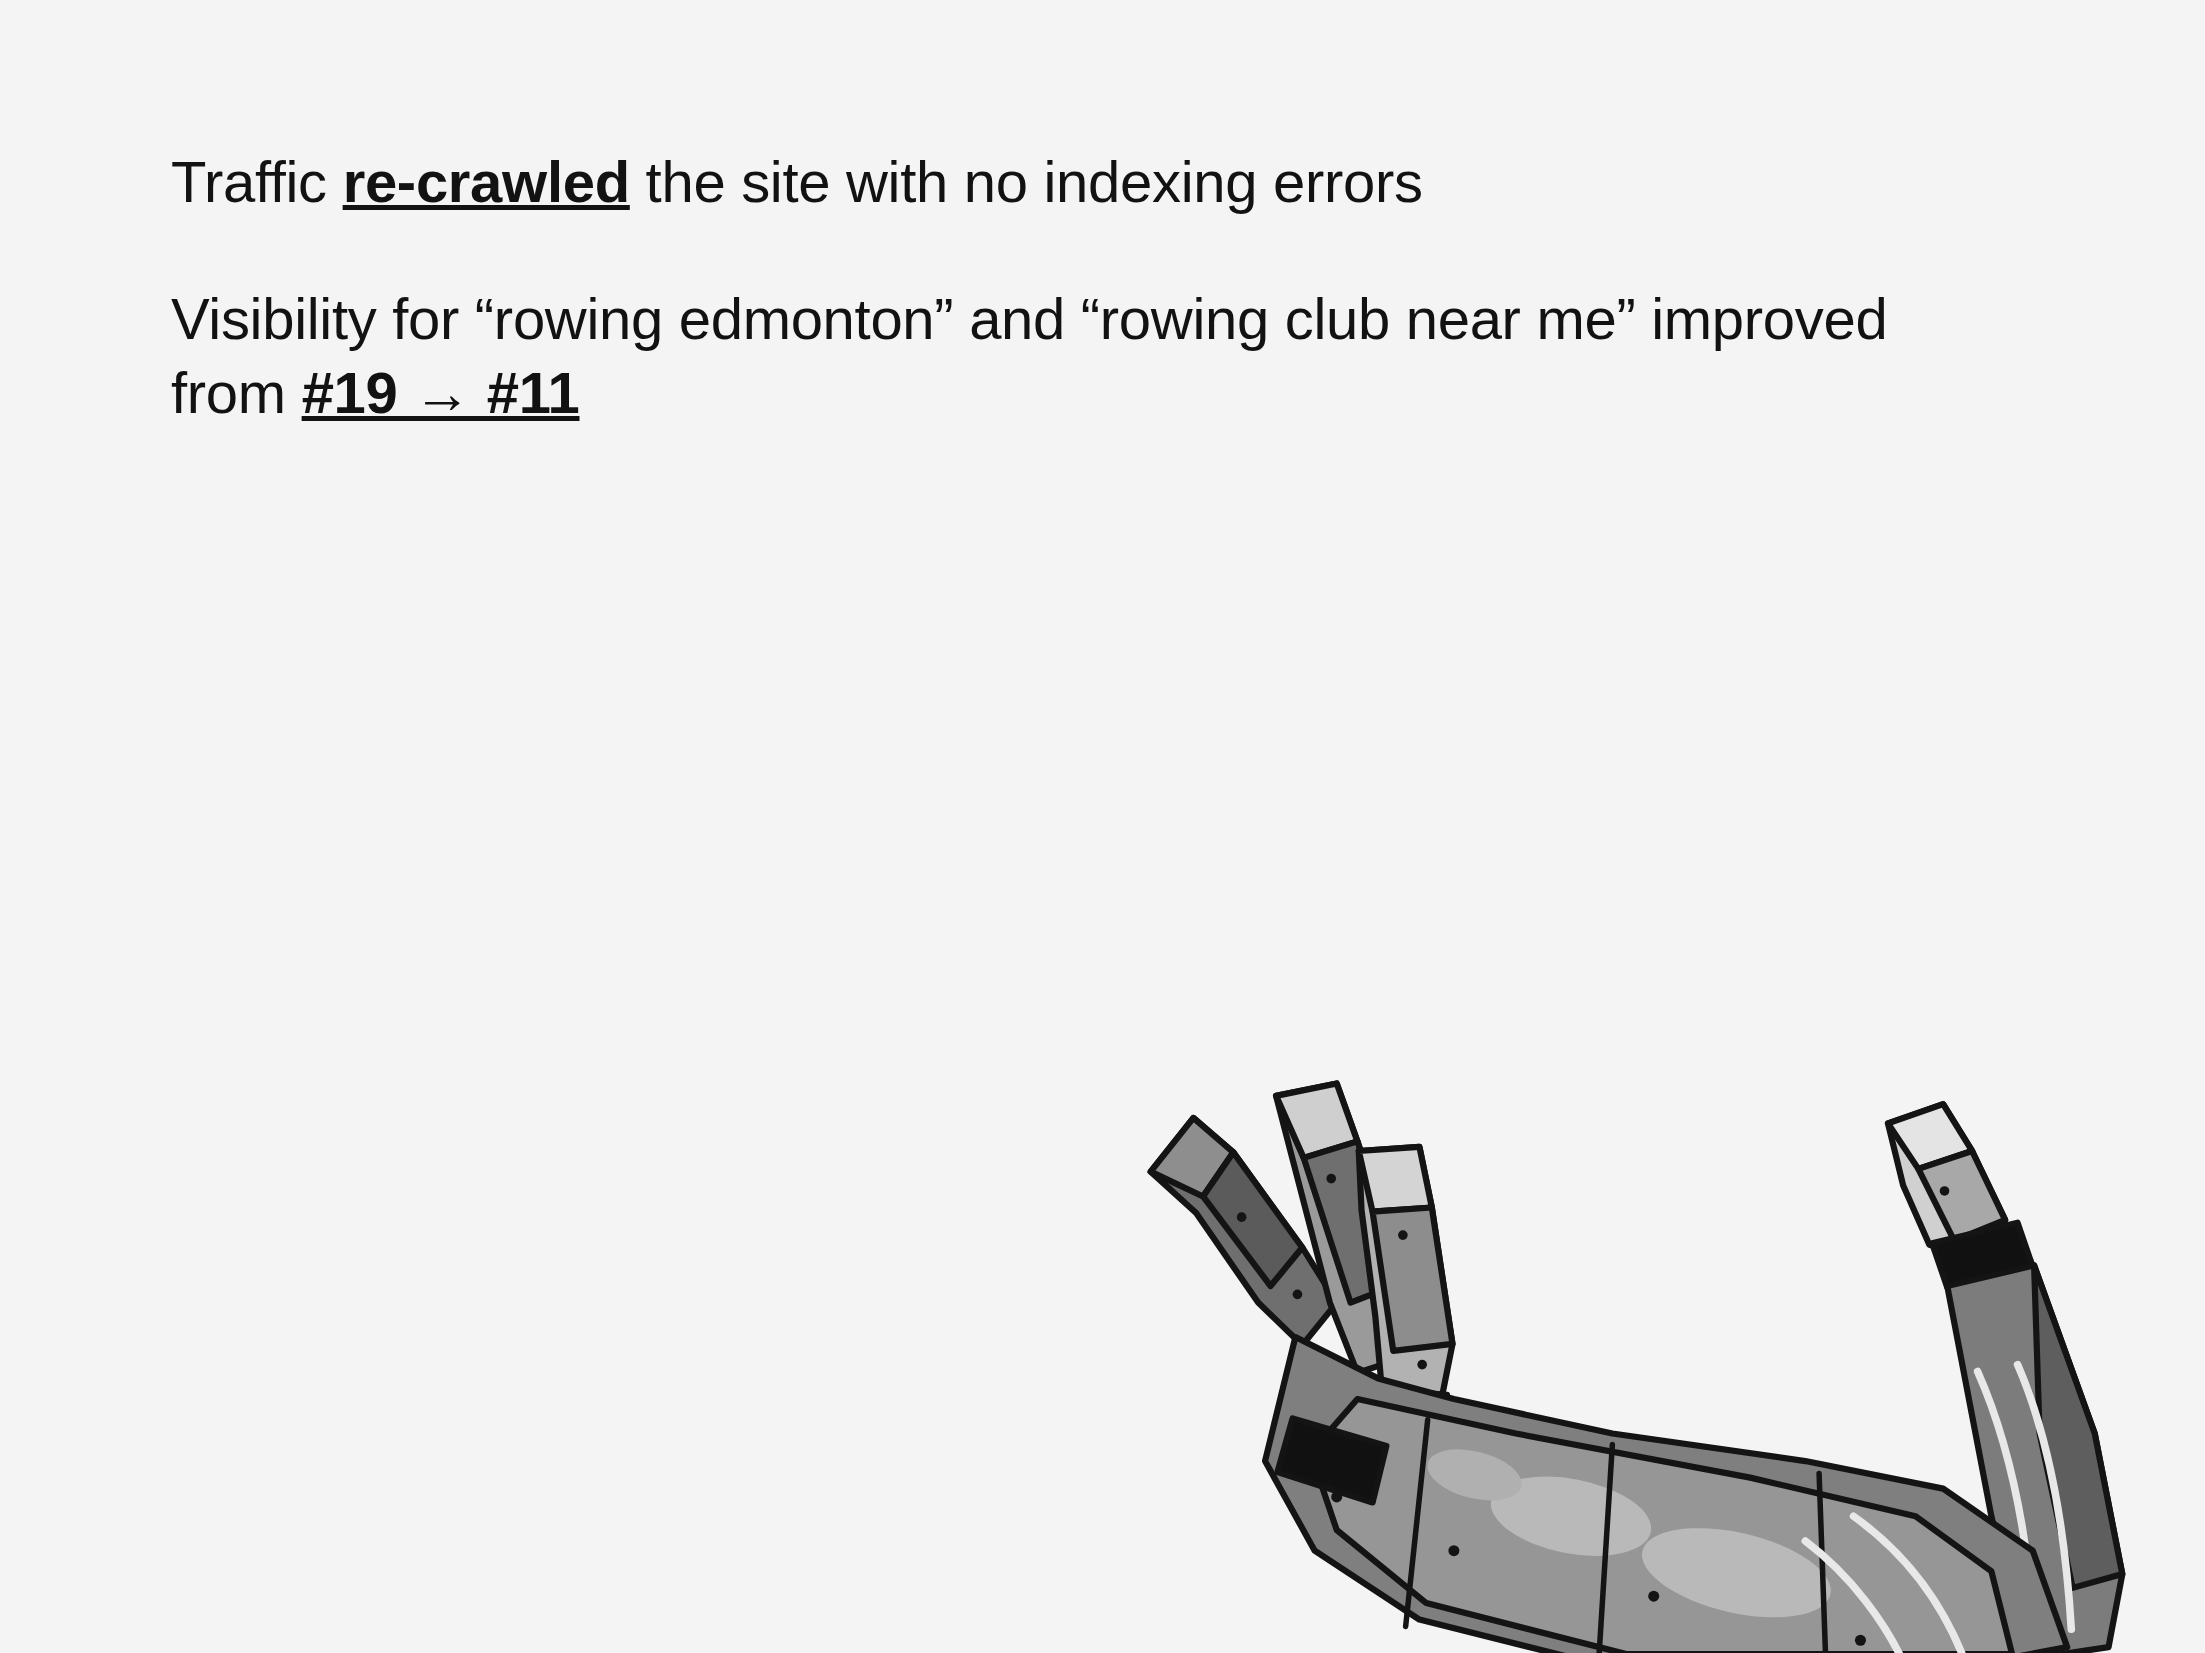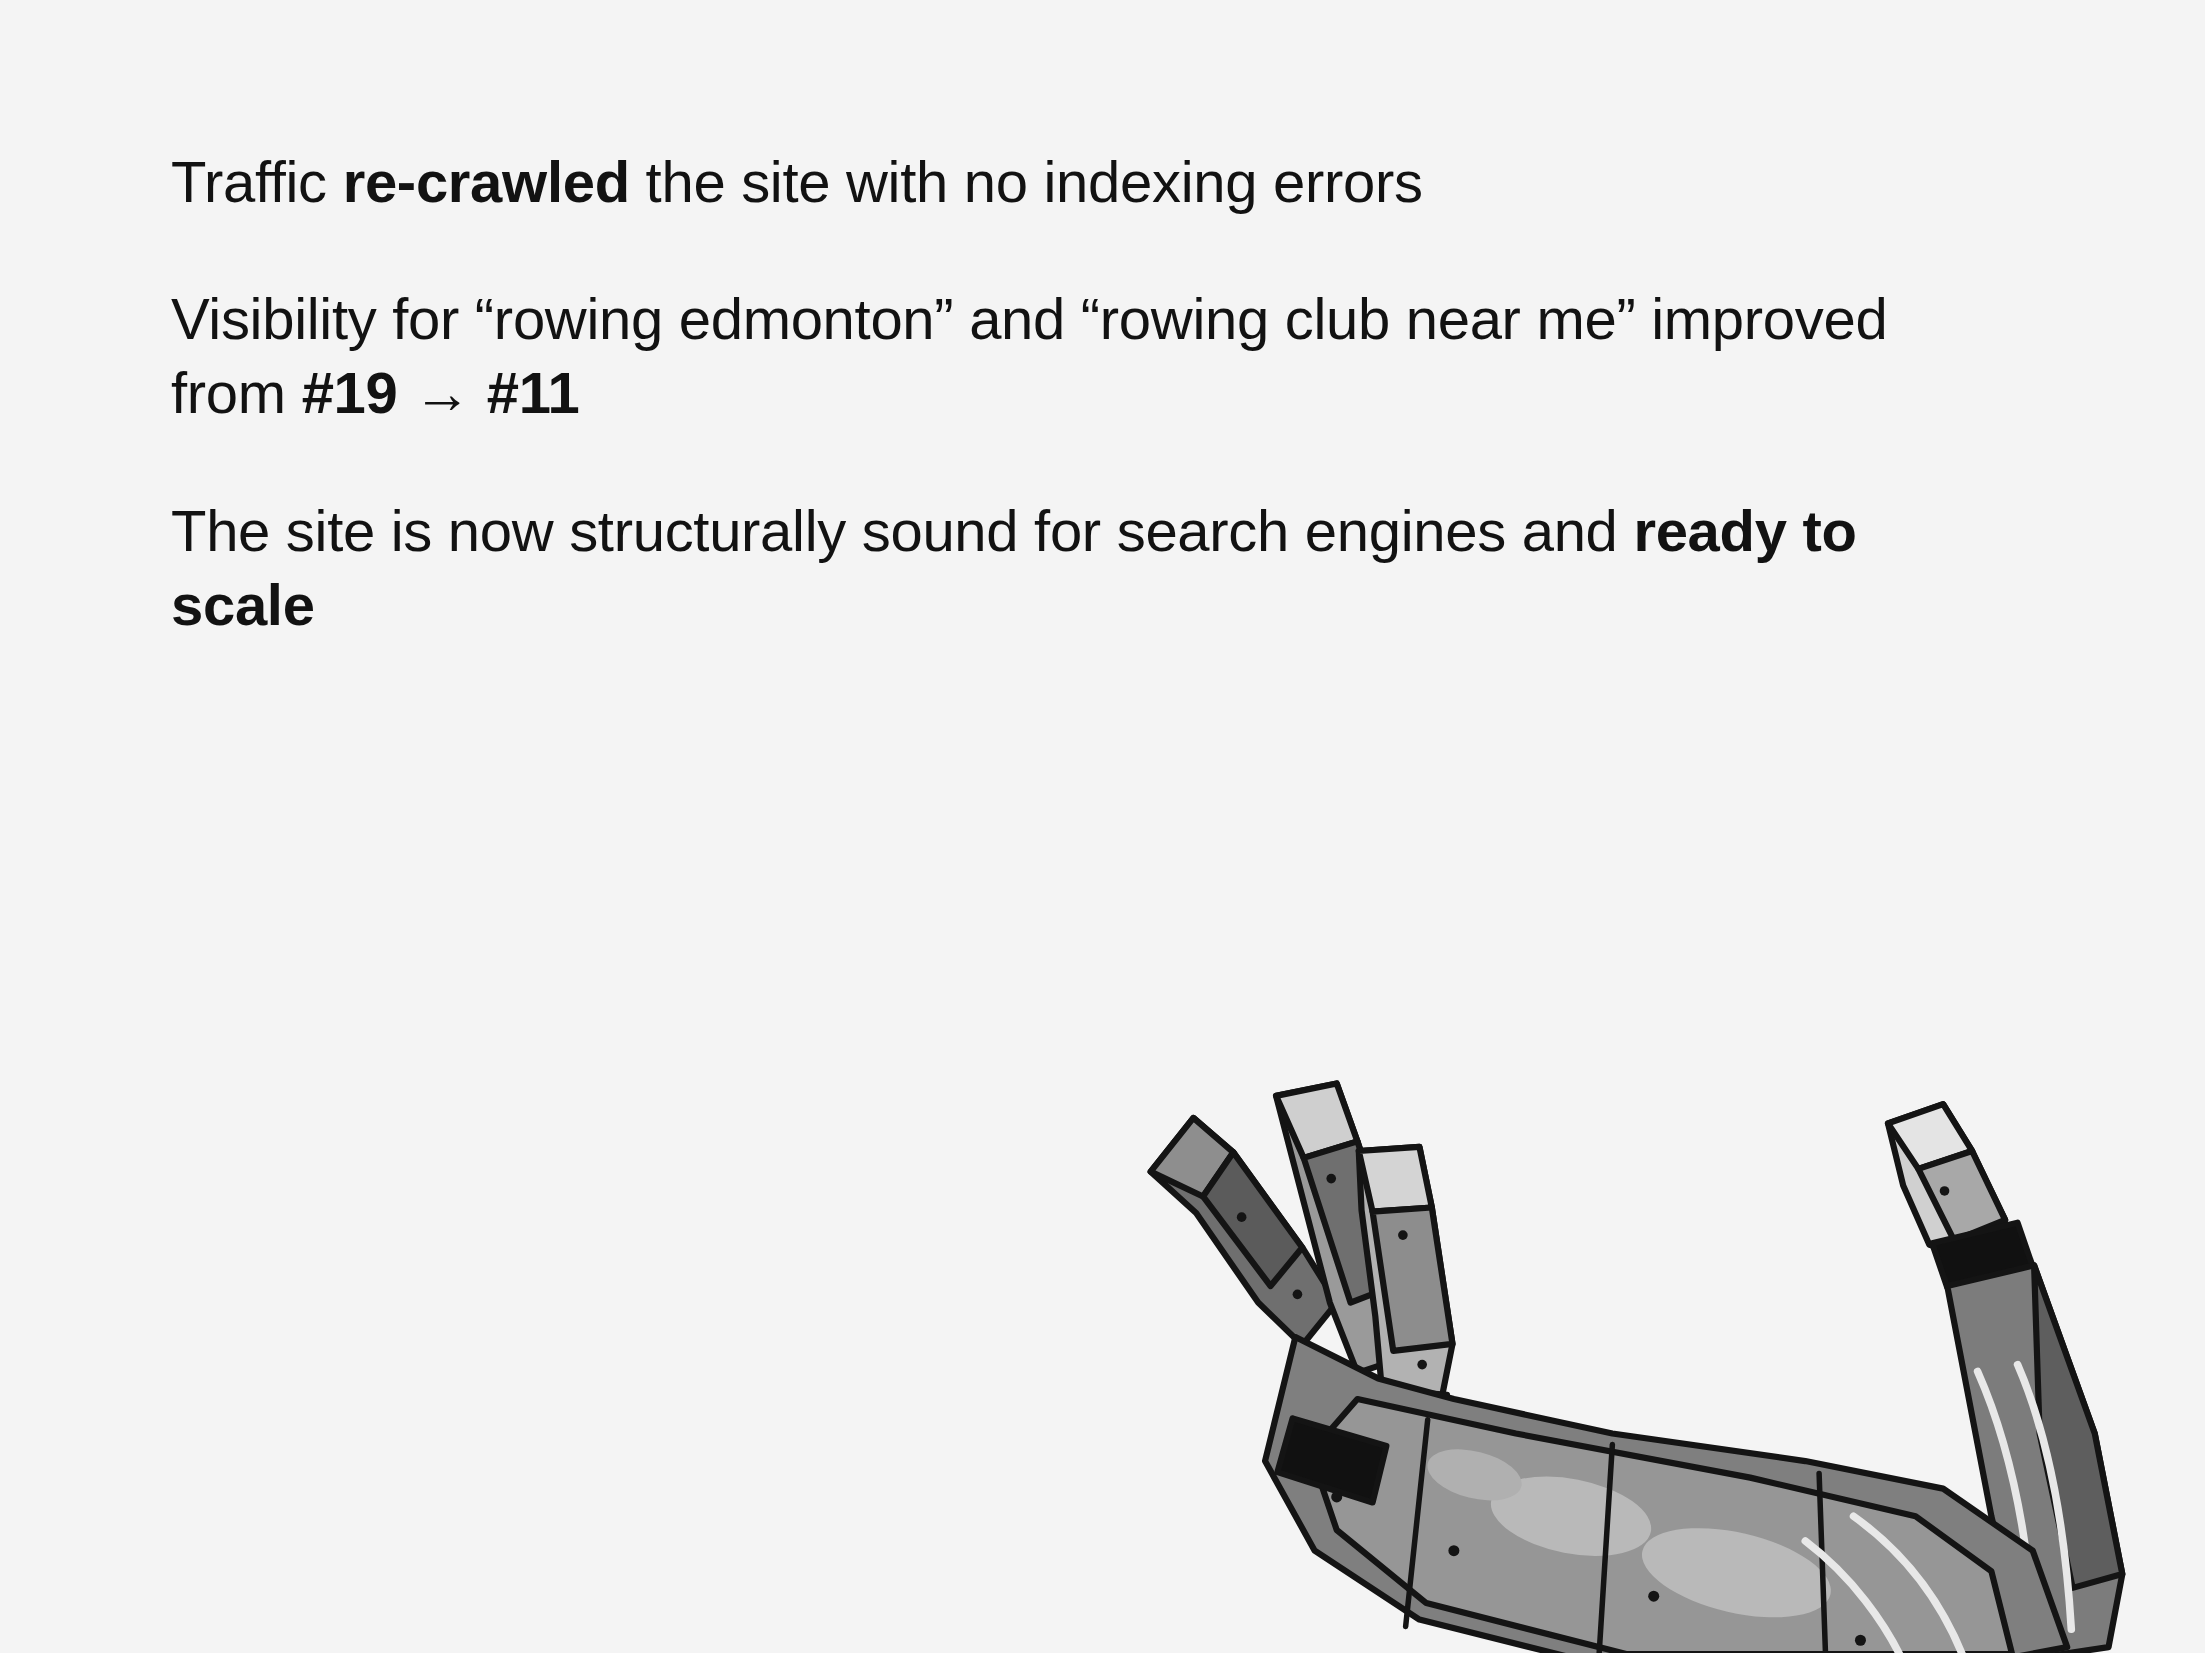--- a/index.html
+++ b/index.html
@@ -34,20 +34,21 @@
     color: #121212;
     letter-spacing: -0.3px;
     margin: 0 0 63px 0;
     max-width: 1833px;
     font-weight: 400;
   }
   .para:last-child { margin-bottom: 0; }
 
   .para b {
     font-weight: 700;
+    text-decoration: underline;
   }
 
   .p1 { max-width: 1792px; }
   .p2 { max-width: 1806px; }
   .p3 { max-width: 1806px; }
   .p4 { max-width: 1806px; }
 
   
   .hand-wrap {
     position: absolute;
@@ -64,21 +65,20 @@
   }
 </style>
 </head>
 <body style="background: rgb(244, 244, 244);">
 
 <div class="slide">
 
   <div class="content">
     <p class="para p1"><span>Traffic </span><b>re-crawled</b><span> the site with no indexing errors</span></p>
     <p class="para p2"><span>Visibility for “rowing edmonton” and “rowing club near me” improved from </span><b>#19 → #11</b></p>
-    <p class="para p4"><span>The site is now structurally sound for search engines and </span><b>ready to scale</b></p>
   </div>
 
   <div class="hand-wrap">
     <svg viewBox="0 0 1560 860" xmlns="http://www.w3.org/2000/svg">
       <g stroke="#141414" stroke-width="9" stroke-linejoin="round" stroke-linecap="round">
 
         <path d="M30 140 L92 62 L150 112 L250 250 L300 330 L250 392 L186 330 L96 200 Z" fill="#6f6f6f"></path>
         <path d="M30 140 L92 62 L150 112 L106 176 Z" fill="#8e8e8e"></path>
         <path d="M106 176 L150 112 L250 250 L204 306 Z" fill="#5b5b5b"></path>
         <circle cx="162" cy="206" r="7" fill="#141414" stroke="none"></circle>

